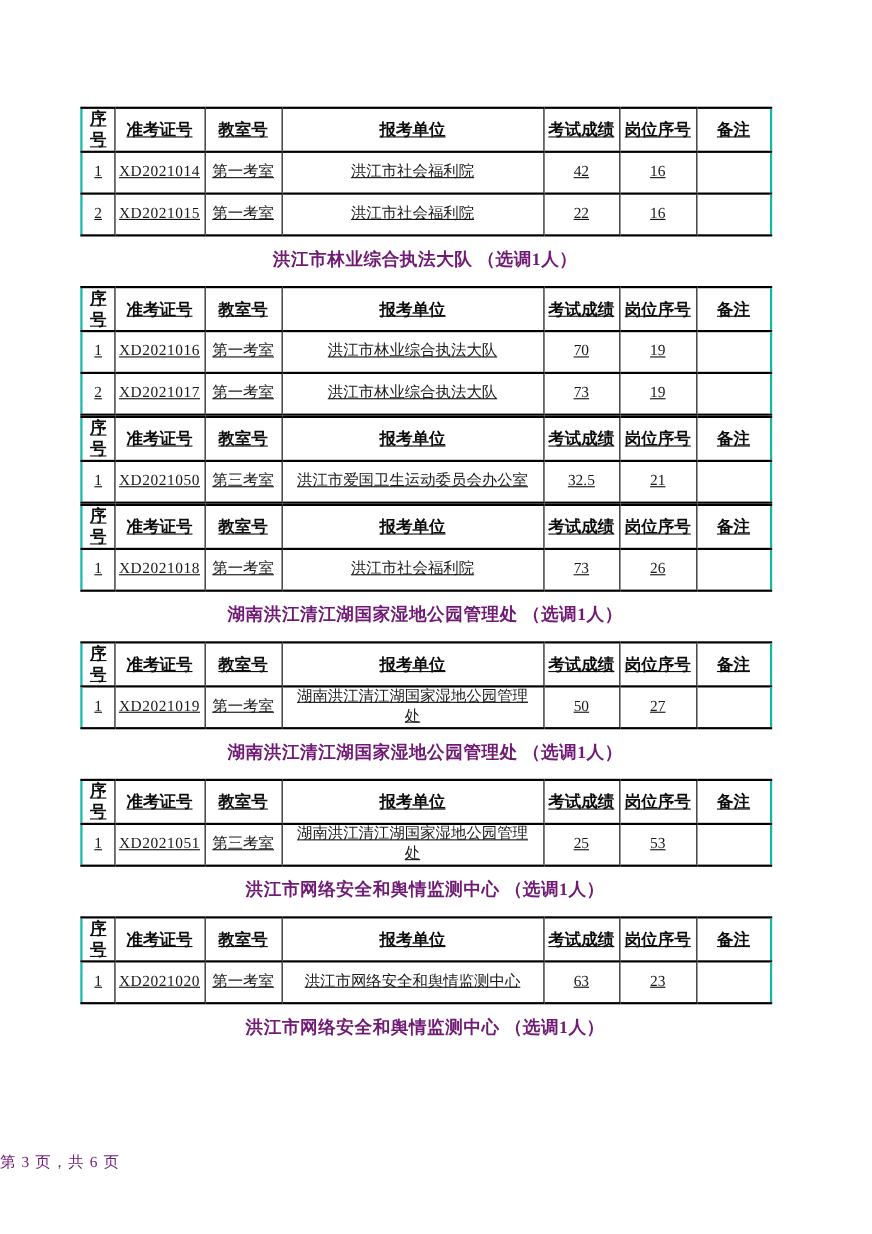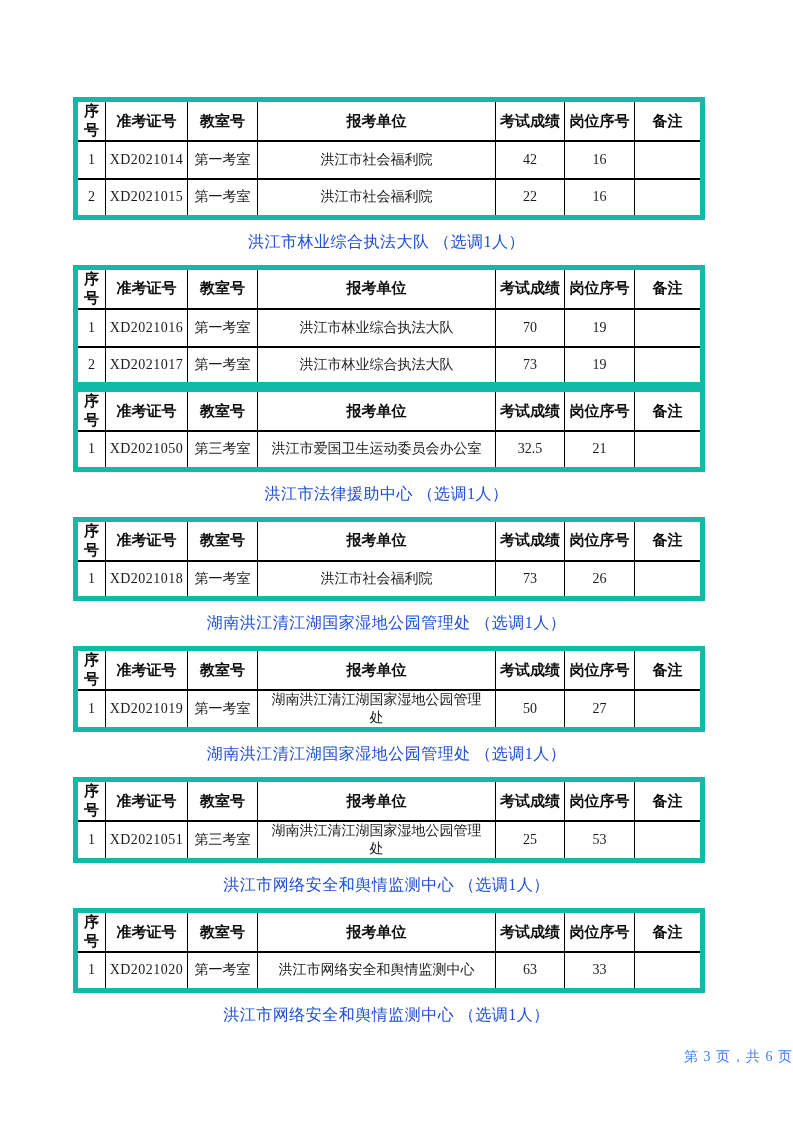--- a/index.html
+++ b/index.html
@@ -18,33 +18,34 @@
     background: #ffffff;
     position: relative;
   }
   .content {
     width: 627px;
     margin-left: 73px;
     padding-top: 97px;
   }
   .section-heading {
     text-align: center;
-    font-weight: normal;
+    font-weight: bold;
     font-size: 16px;
     line-height: 20px;
     margin: 12px 0 13px 0;
-    color: #1d4ed8;
+    color: #701a75;
     letter-spacing: 0.5px;
   }
   table.results {
     border-collapse: collapse;
     table-layout: fixed;
     width: 627px;
-    border: 5px solid #14b8a6;
+    border: 2px solid #14b8a6;
     background: #fff;
+    text-decoration: underline;
   }
   table.results th, table.results td {
     border: 1px solid #000;
     border-top-width: 2px;
     border-bottom-width: 2px;
     text-align: center;
     vertical-align: middle;
     overflow: hidden;
   }
   table.results th {
@@ -59,23 +60,23 @@
     line-height: 18px;
     color: #1a1a1a;
   }
   td.c-unit { padding: 0 8px; word-break: break-all; }
   td.c-ticket { letter-spacing: 0.5px; }
   .page-footer {
     position: absolute;
     left: 0;
     width: 793px;
     top: 1048px;
-    text-align: right;
+    text-align: left;
     font-size: 14px;
-    color: #3b82f6;
+    color: #701a75;
     letter-spacing: 1px;
   }
 </style>
 </head>
 <body>
 
 <div class="page">
   <div class="content">
   <section class="doc-section">
 
@@ -201,21 +202,20 @@
     <td class="c-unit">洪江市爱国卫生运动委员会办公室</td>
     <td class="c-score">32.5</td>
     <td class="c-post">21</td>
     <td class="c-remark"></td>
   </tr>
 </tbody>
     </table>
   </section>
 
   <section class="doc-section">
-    <div class="section-heading">洪江市法律援助中心 （选调1人）</div>
     <table class="results">
       <colgroup>
         <col style="width:30px">
             <col style="width:82px">
             <col style="width:70px">
         <col style="width:238px">
             <col style="width:69px">
             <col style="width:70px">
         <col style="width:68px">
       </colgroup>
@@ -341,21 +341,21 @@
           <th>备注</th>
         </tr>
       </thead>
       <tbody>
   <tr>
     <td class="c-seq">1</td>
     <td class="c-ticket">XD2021020</td>
     <td class="c-room">第一考室</td>
     <td class="c-unit">洪江市网络安全和舆情监测中心</td>
     <td class="c-score">63</td>
-    <td class="c-post">33</td>
+    <td class="c-post">23</td>
     <td class="c-remark"></td>
   </tr>
 </tbody>
     </table>
   </section>
 <div class="section-heading">洪江市网络安全和舆情监测中心 （选调1人）</div>
     </div>
   <div class="page-footer">第 3 页，共 6 页</div>
 </div>
 

